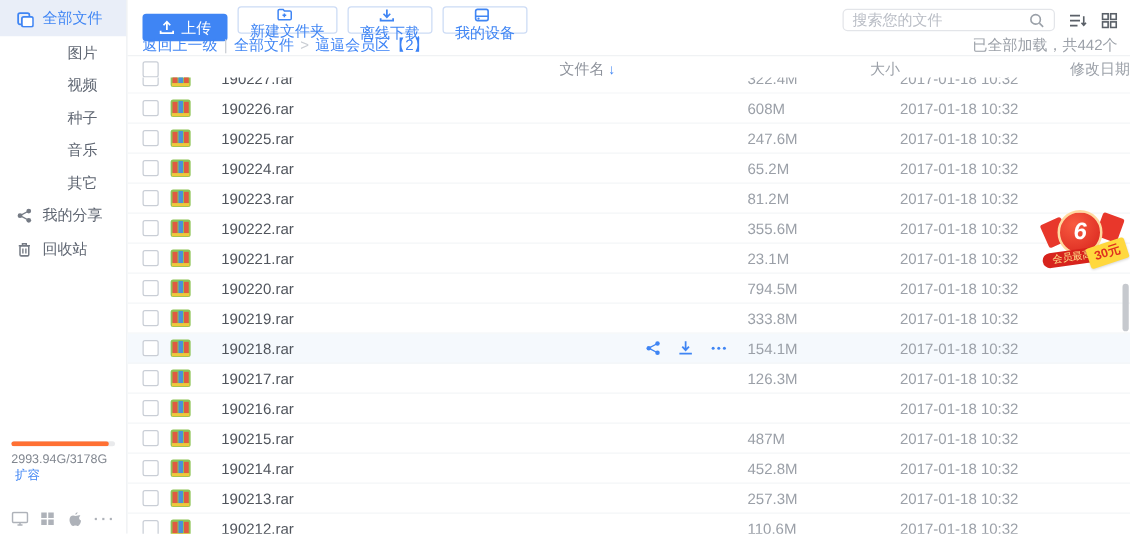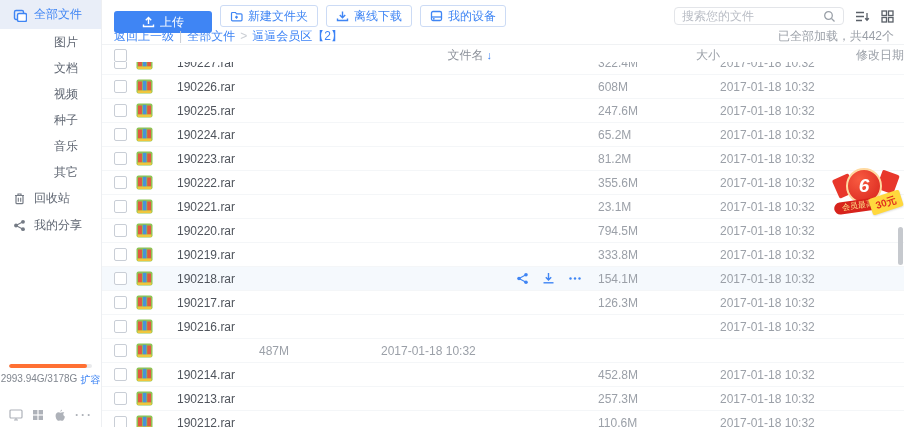--- a/index.html
+++ b/index.html
@@ -14,33 +14,33 @@
   .sidebar { flex: 0 0 102px; width: 102px; border-right: 1px solid #edeff2; position: relative; background:#fff; }
   .side-item { height: 27px; display: flex; align-items: center; padding-left: 12px; color: #5f6672; cursor: pointer; }
   .side-item .icn { width: 15px; height: 15px; display: inline-flex; align-items: center; justify-content: center; }
   .side-item .lbl { margin-left: 7px; }
   .side-item.sub { padding-left: 47px; height: 26px; }
   .side-item.active { background: #e9eef8; color: #3f85f4; height: 29px; }
 
   .storage { position: absolute; left: 9px; bottom: 40px; width: 83px; }
   .bar { height: 4px; background: #e9eaec; border-radius: 2px; overflow: hidden; }
   .bar-fill { height: 4px; background: #ff7033; border-radius: 2px; width: 0; }
-  .storage-row { display: flex; justify-content: center; margin-top: 5px; font-size: 10px; color: #80868f; white-space: nowrap; }
+  .storage-row { display: flex; justify-content: center; margin-top: 5px; font-size: 10px; color: #80868f; white-space: nowrap; flex-direction: column; }
   .expand { color: #3f85f4; cursor: pointer; margin-left: 3px; }
 
   .clients { position: absolute; left: 9px; bottom: 5px; width: 84px; display: flex; justify-content: space-between; align-items: center; color: #aeb2b9; }
   .clients .cicon { display: inline-flex; cursor: pointer; }
 
   
   .main { flex: 1; position: relative; min-width: 0; }
   .toolbar { display: flex; align-items: center; padding: 4px 10px 2px 12px; height: 30px; }
   .btn { height: 22px; border-radius: 3px; display: inline-flex; align-items: center; font-size: 12px; cursor: pointer; white-space: nowrap; }
   .btn .bic { display: inline-flex; margin-right: 5px; }
-  .btn.primary { background: #3f85f4; color: #fff; padding: 0 28px; margin-right: 8px; margin-top: 12px; }
-  .btn.ghost { border: 1px solid #ccdbf5; color: #3f85f4; background: #fff; padding: 0 9px; margin-right: 8px; }
+  .btn.primary { background: #3f85f4; color: #fff; padding: 0 13px; margin-right: 8px; margin-top: 12px; }
+  .btn.ghost { border: 1px solid #ccdbf5; color: #3f85f4; background: #fff; padding: 0 9px; margin-right: 8px; flex-direction: column; }
   .searchwrap { margin-left: auto; display: flex; align-items: center; }
   .search-box { width: 170px; height: 18px; border: 1px solid #e3e5e9; border-radius: 4px; display: flex; align-items: center; padding: 0 7px; background:#fff; }
   .search-box input { border: none; outline: none; flex: 1; font-size: 12px; color: #51565f; font-family: inherit; min-width: 0; background: transparent; }
   .search-box input::placeholder { color: #b9bdc5; }
   .tool-ic { display: inline-flex; margin-left: 11px; cursor: pointer; color: #5a6068; }
 
   .crumbs { display: flex; align-items: center; padding: 0 10px 0 12px; height: 15px; border-bottom: 1px solid #f0f2f4; padding-bottom: 2px; }
   .crumbs a { color: #3f85f4; text-decoration: none; cursor: pointer; }
   .crumb-sep { color: #c9cdd3; margin: 0 5px; }
   .crumb-cur { color: #3b82f6; }
@@ -90,54 +90,51 @@
             <rect x="1.5" y="2.5" width="9" height="9" rx="1.5" fill="none" stroke="#3f85f4" stroke-width="1.4"></rect>
             <rect x="4.5" y="5.5" width="9" height="8" rx="1.5" fill="#fff" stroke="#3f85f4" stroke-width="1.4"></rect>
           </svg>
       </span>
       <span class="lbl">全部文件</span>
     </div>
     <div class="side-item sub">
         <span class="lbl">图片</span>
       </div>
     <div class="side-item sub">
-        <span class="lbl">文档</span>
-      </div>
-    <div class="side-item sub">
         <span class="lbl">视频</span>
       </div>
     <div class="side-item sub">
         <span class="lbl">种子</span>
       </div>
     <div class="side-item sub">
         <span class="lbl">音乐</span>
       </div>
     <div class="side-item sub">
         <span class="lbl">其它</span>
       </div>
-    <div class="side-item">
-      <span class="icn">
-        <svg width="13" height="13" viewBox="0 0 13 13">
-            <path d="M2 3.5 h9 M5 3.5 V2 h3 v1.5" stroke="#757b85" stroke-width="1.2" fill="none"></path>
-            <rect x="3" y="3.5" width="7" height="8.2" rx="1" fill="none" stroke="#757b85" stroke-width="1.2"></rect>
-            <path d="M5.3 5.8 v4 M7.7 5.8 v4" stroke="#757b85" stroke-width="1.1"></path>
-          </svg>
-      </span>
-      <span class="lbl">回收站</span>
-    </div>
     <div class="side-item">
       <span class="icn">
         <svg width="13" height="13" viewBox="0 0 13 13">
             <circle cx="10" cy="2.8" r="1.9" fill="#757b85"></circle>
             <circle cx="3" cy="6.5" r="1.9" fill="#757b85"></circle>
             <circle cx="10" cy="10.2" r="1.9" fill="#757b85"></circle>
             <path d="M3 6.5 L10 2.8 M3 6.5 L10 10.2" stroke="#757b85" stroke-width="1.1" fill="none"></path>
           </svg>
       </span>
       <span class="lbl">我的分享</span>
+    </div>
+    <div class="side-item">
+      <span class="icn">
+        <svg width="13" height="13" viewBox="0 0 13 13">
+            <path d="M2 3.5 h9 M5 3.5 V2 h3 v1.5" stroke="#757b85" stroke-width="1.2" fill="none"></path>
+            <rect x="3" y="3.5" width="7" height="8.2" rx="1" fill="none" stroke="#757b85" stroke-width="1.2"></rect>
+            <path d="M5.3 5.8 v4 M7.7 5.8 v4" stroke="#757b85" stroke-width="1.1"></path>
+          </svg>
+      </span>
+      <span class="lbl">回收站</span>
     </div>
 
     <div class="storage">
       <div class="bar">
           <div class="bar-fill" style="width: 94%;"></div>
         </div>
       <div class="storage-row">
         <span style="font-size:10px;">2993.94G/3178G</span>
         <span class="expand">扩容</span>
       </div>
@@ -694,20 +691,21 @@
     <span class="cb"></span>
     <span class="ricon">
       <svg width="17" height="15" viewBox="0 0 17 15">
               <rect x="0.5" y="0.5" width="16" height="14" rx="2" fill="#8ec455"></rect>
               <rect x="2" y="2.5" width="4" height="9" fill="#e05a41"></rect>
               <rect x="6.8" y="1.8" width="3.6" height="10" fill="#4a90d9"></rect>
               <rect x="11.2" y="2.5" width="3.8" height="9" fill="#e05a41"></rect>
               <rect x="1.5" y="11.5" width="14" height="2.5" fill="#f0c63c"></rect>
             </svg>
     </span>
+    <span class="col-name fname">190215.rar</span>
     <span class="col-actions">
       <span class="act-ic">
         <svg width="13" height="13" viewBox="0 0 13 13">
                 <circle cx="10" cy="2.8" r="1.8" fill="#3f85f4"></circle>
                 <circle cx="3" cy="6.5" r="1.8" fill="#3f85f4"></circle>
                 <circle cx="10" cy="10.2" r="1.8" fill="#3f85f4"></circle>
                 <path d="M3 6.5 L10 2.8 M3 6.5 L10 10.2" stroke="#3f85f4" stroke-width="1.1" fill="none"></path>
               </svg>
       </span>
       <span class="act-ic">

